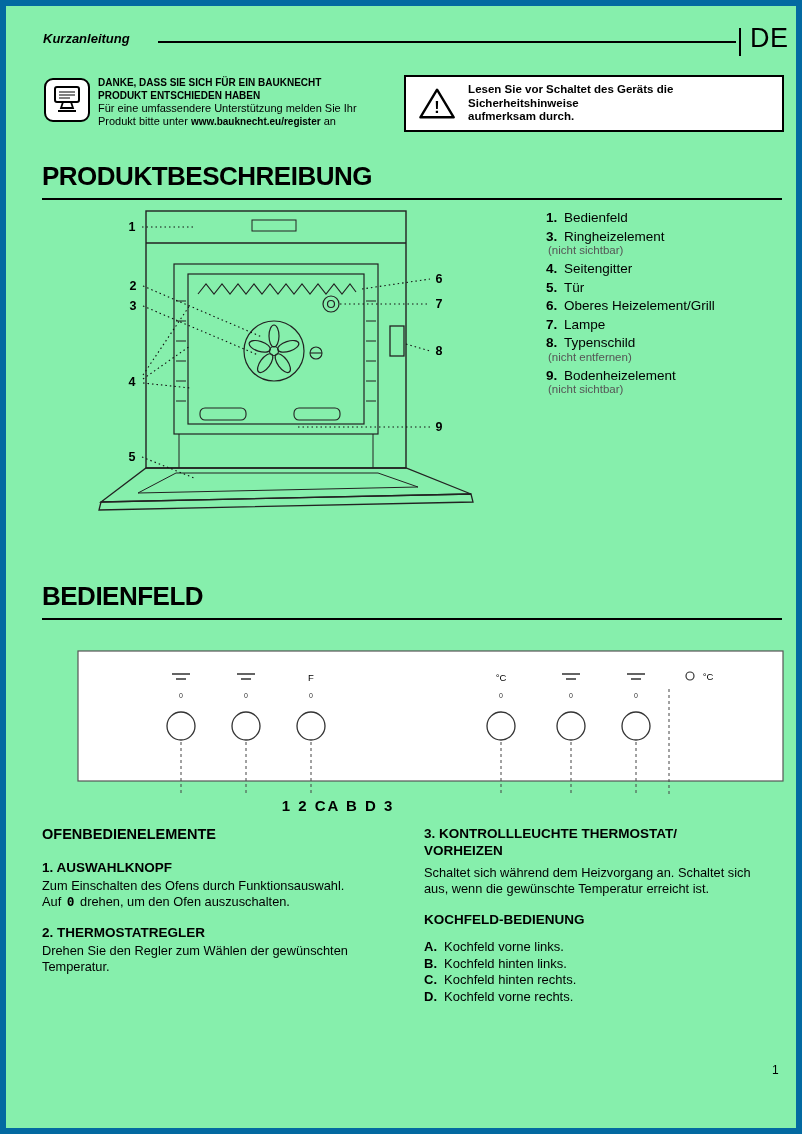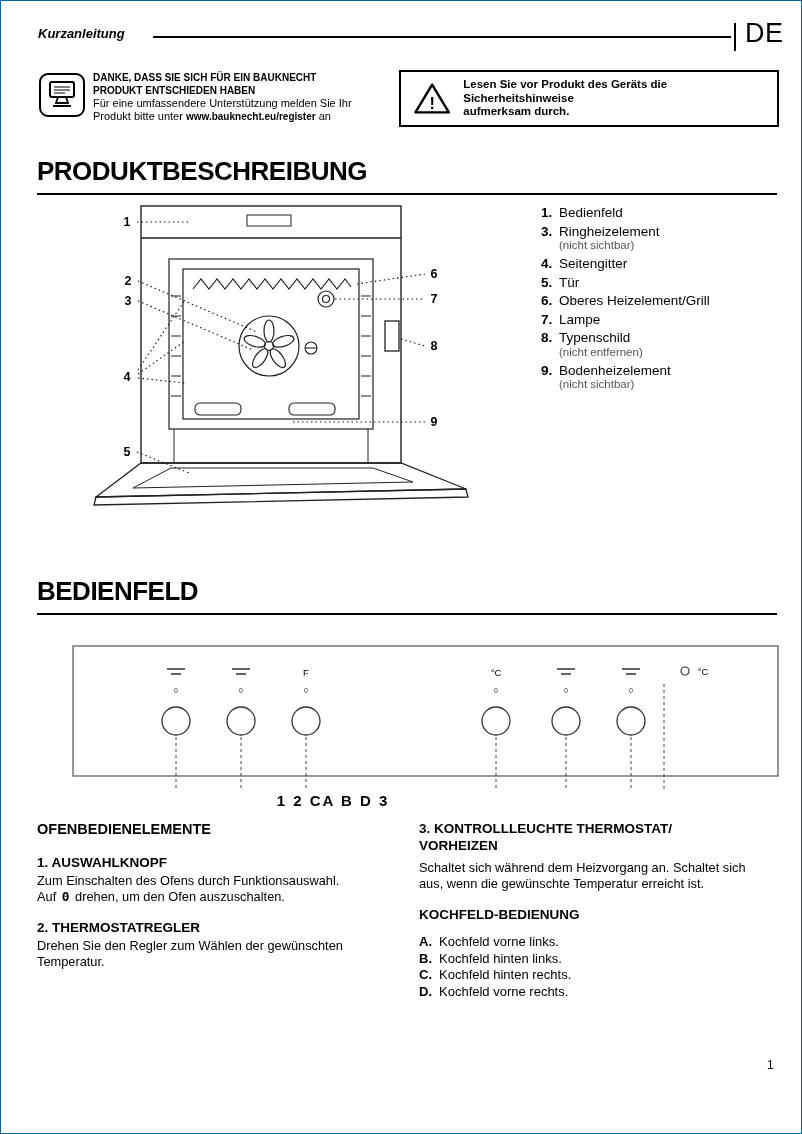--- a/index.html
+++ b/index.html
@@ -1,25 +1,25 @@
 <!DOCTYPE html>
 <html><head>
 <meta charset="utf-8">
 <style>
   * { box-sizing: border-box; }
   html,body { margin:0; padding:0; background:#e8e8e8; }
   .page {
     position: relative;
     width: 802px; height: 1134px;
     margin: 0 auto;
-    background: #ffffff;
+    background: #86efac;
     font-family: "Liberation Sans", sans-serif;
     color: #000;
     overflow: hidden;
-    border: 1px solid #0369a1;
+    border: 6px solid #0369a1;
   }
   .b { font-weight: bold; }
 
   
   .doc-type { position:absolute; left:37px; top:25px; font-size:13px; font-weight:bold; font-style:italic; }
   .hdr-rule { position:absolute; left:152px; top:35px; width:578px; height:2px; background:#000; }
   .hdr-vbar { position:absolute; left:733px; top:22px; width:2px; height:28px; background:#000; }
   .lang-code { position:absolute; left:744px; top:17px; font-size:27px; font-weight:normal; letter-spacing:0.5px; }
 
   
@@ -45,21 +45,21 @@
   svg text { font-family:"Liberation Sans", sans-serif; }
   .co { font-size:12.5px; font-weight:bold; fill:#000; }
   .sym { font-size:9.5px; fill:#000; }
   .zeroMark { font-size:7px; fill:#333; }
   .knobLabel { font-size:15px; font-weight:bold; letter-spacing:2px; fill:#000; }
 
   
   .parts-list { position:absolute; left:540px; top:203px; width:240px; margin:0; padding:0; list-style:none; font-size:13.5px; }
   .parts-list li { line-height:18.5px; margin:0; }
   .parts-list .num { font-weight:bold; display:inline-block; min-width:18px; }
-  .parts-list .note { font-size:11.5px; line-height:13px; color:#555; margin-left:18px; margin-top:-2px; padding-bottom:3px; }
+  .parts-list .note { font-size:11.5px; line-height:13px; color:#555; margin-left:2px; margin-top:-2px; padding-bottom:3px; }
   .note:empty { display:none; }
 
   
   .col-left  { position:absolute; left:36px;  top:820px; width:322px; }
   .col-right { position:absolute; left:418px; top:820px; width:330px; }
   .col-left h2 { font-size:14.5px; margin:0 0 18px 0; }
   .col-left h3, .col-right h3 { font-size:13.5px; margin:0 0 3px 0; }
   .col-right h3.hd-line { margin:0; line-height:16.5px; }
   .col-right h3.hd-line2 { margin:0 0 6px 0; line-height:16.5px; }
   .col-left p, .col-right p { font-size:12.8px; line-height:16px; margin:0 0 15px 0; }
@@ -104,21 +104,21 @@
       <span>an</span>
     </div>
   </div>
 
   <div class="safety-box">
     <svg width="40" height="35" viewBox="0 0 40 35">
       <path d="M20 3 L37.5 32 L2.5 32 Z" fill="none" stroke="#000" stroke-width="2.5" stroke-linejoin="round"></path>
       <text x="20" y="28" text-anchor="middle" font-size="17" font-weight="bold">!</text>
     </svg>
     <div class="safety-text">
-      <div>Lesen Sie vor Produkt des Geräts die Sicherheitshinweise</div>
+      <div>Lesen Sie vor Schaltet des Geräts die Sicherheitshinweise</div>
       <div>aufmerksam durch.</div>
     </div>
   </div>
 
   <h1 class="sec-title t1" style="margin:0;">PRODUKTBESCHREIBUNG</h1>
   <div class="rule r1"></div>
 
   <svg class="oven-svg" width="460" height="312" viewBox="0 0 460 312">
     <g fill="none" stroke="#222" stroke-width="1.4">
       <rect x="80" y="5" width="260" height="257"></rect>

